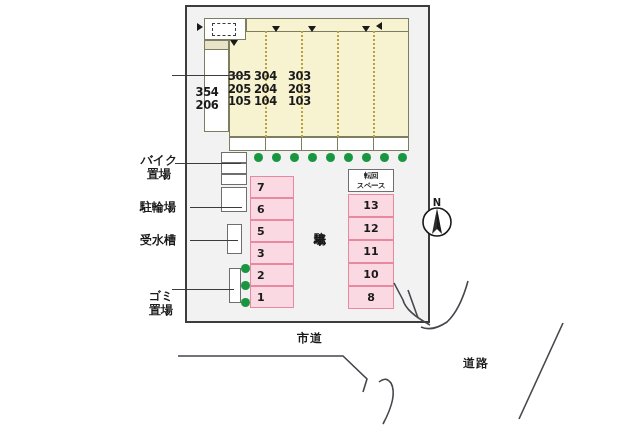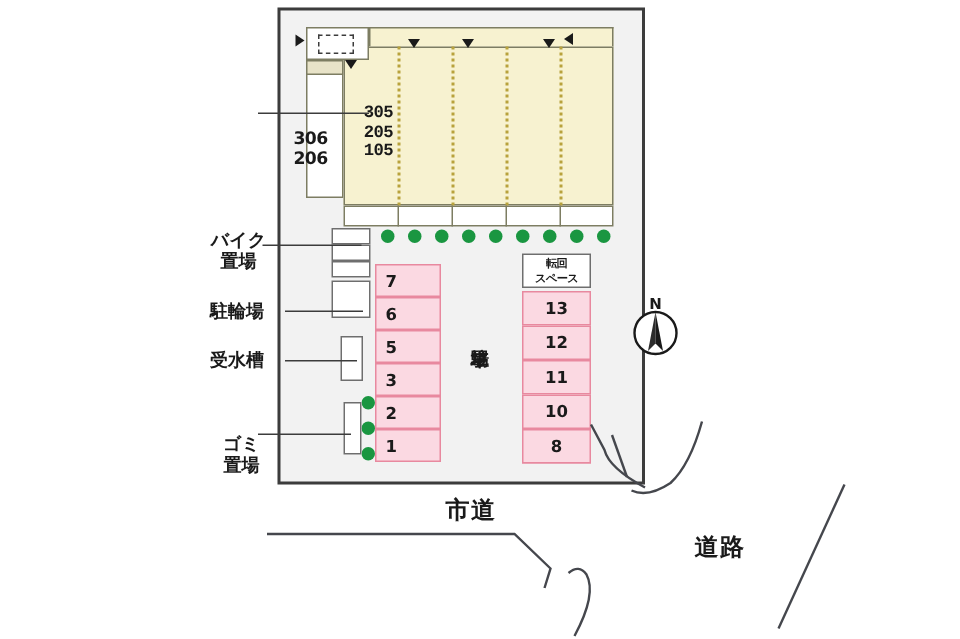--- a/index.html
+++ b/index.html
@@ -86,27 +86,26 @@
     position:absolute;width:0;height:0;
     border-top:4px solid transparent;
     border-bottom:4px solid transparent;
     border-left:6px solid #1a1a1a;
   }
 
   
   .room-col{
     position:absolute;
     width:34px;
-    text-align:right;
+    text-align:left;
     font-size:11.5px;
     font-weight:bold;
     color:#1a1a1a;
     line-height:12.5px;
     letter-spacing:-0.4px;
-    font-family:Liberation Mono, monospace;
   }
   .room-side{
     position:absolute;
     font-size:11.5px;font-weight:bold;color:#1a1a1a;
     line-height:13px;letter-spacing:-0.4px;
     text-align:center;width:26px;
   }
 
   
   .green-dot{
@@ -160,21 +159,21 @@
     position:absolute;left:313px;top:222px;
     font-size:12px;font-weight:bold;color:#1a1a1a;
     writing-mode:vertical-rl;
     letter-spacing:1px;
     line-height:14px;
   }
 
   
   .road-label{
     position:absolute;
-    font-size:16px;font-weight:bold;color:#1a1a1a;
+    font-size:12px;font-weight:bold;color:#1a1a1a;
     letter-spacing:1px;
   }
 
   
   #compass{position:absolute;left:420px;top:196px;width:34px;height:44px;}
 
   
   #watermark{
     position:absolute;left:196px;top:188px;
     font-size:40px;font-weight:400;
@@ -216,28 +215,38 @@
 
     <div class="marker-tri" style="left:68px;top:8px;"></div>
     <div class="marker-tri" style="left:104px;top:8px;"></div>
     <div class="marker-tri" style="left:158px;top:8px;"></div>
     <div class="marker-tri" style="left:26px;top:22px;"></div>
     <div class="marker-tri-right" style="left:-7px;top:5px;"></div>
     <div class="marker-tri-left" style="left:172px;top:4px;"></div>
   </div>
 
   <div class="room-side" style="left:194px;top:86px;">
-    <div>306</div>
+    <div>354</div>
     <div>206</div>
   </div>
 
   <div class="room-col" style="left:228px;top:70px;">
     <div>305</div>
     <div>205</div>
     <div>105</div>
+  </div>
+  <div class="room-col" style="left:254px;top:70px;">
+    <div>304</div>
+    <div>204</div>
+    <div>104</div>
+  </div>
+  <div class="room-col" style="left:288px;top:70px;">
+    <div>303</div>
+    <div>203</div>
+    <div>103</div>
   </div>
 
   <div class="green-dot" style="left:254px;top:153px;"></div>
   <div class="green-dot" style="left:272px;top:153px;"></div>
   <div class="green-dot" style="left:290px;top:153px;"></div>
   <div class="green-dot" style="left:308px;top:153px;"></div>
   <div class="green-dot" style="left:326px;top:153px;"></div>
   <div class="green-dot" style="left:344px;top:153px;"></div>
   <div class="green-dot" style="left:362px;top:153px;"></div>
   <div class="green-dot" style="left:380px;top:153px;"></div>

